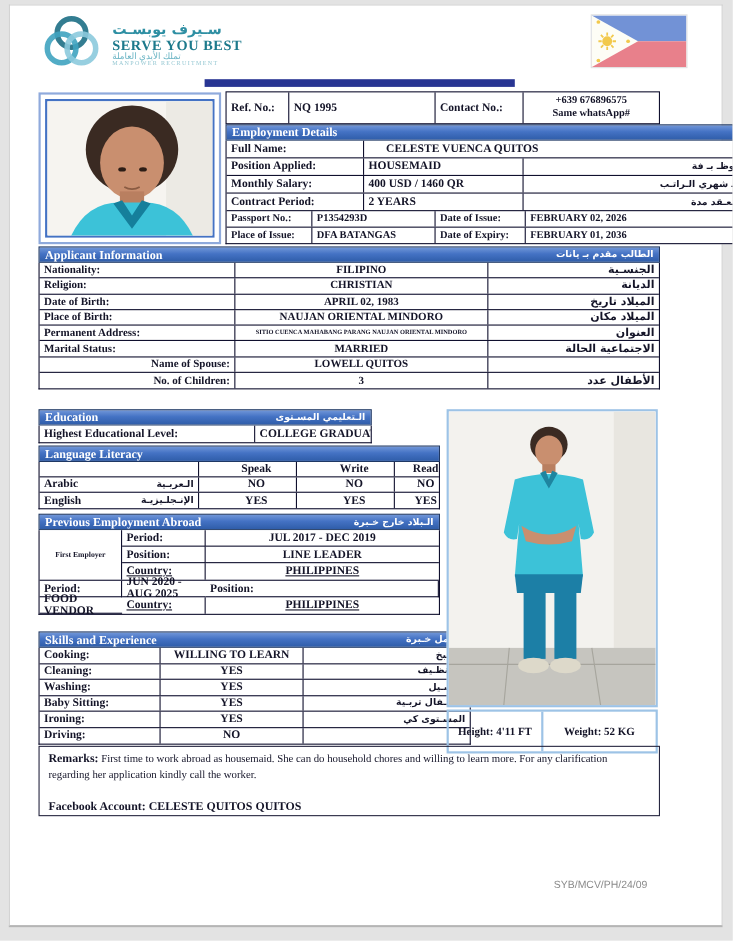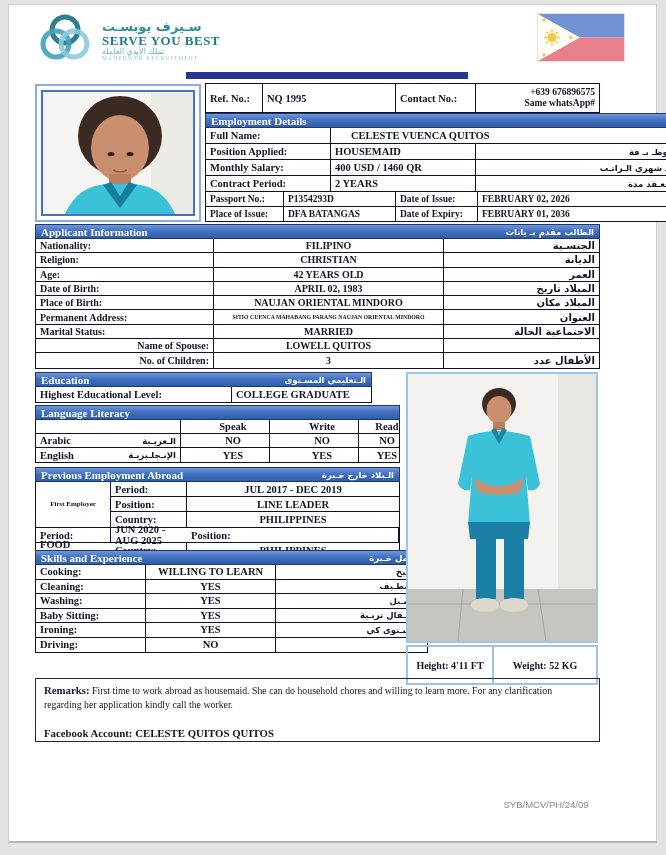--- a/index.html
+++ b/index.html
@@ -41,45 +41,45 @@
   .td:last-child { border-right:none; }
   .td.center { justify-content:center; }
   .td.right  { justify-content:flex-end; }
   .ar { font-family:"DejaVu Sans", sans-serif; font-size:8.5px; font-weight:bold; }
   
   .portrait { position:absolute; left:35px; top:84px; width:166px; height:138px;
     border:2px solid #8faadc; background:#fff; padding:4px; }
   .portrait-inner { width:100%; height:100%; border:2px solid #4472c4; overflow:hidden; }
   .ref-tbl { position:absolute; left:205px; top:83px; width:395px; border:1.2px solid #10102e; }
   .ref-tbl .tr { grid-template-columns:57px 133px 80px 1fr; height:28px; }
-  .contact-val { flex-direction:column; align-items:flex-end; justify-content:center; font-size:9.5px; line-height:1.2; }
+  .contact-val { flex-direction:column; align-items:center; justify-content:center; font-size:9.5px; line-height:1.2; }
   .emp { position:absolute; left:205px; top:113px; width:474px; }
   .emp .row-full { grid-template-columns:125px 1fr; height:16px;gap:16px; }
   .emp .row-3 { grid-template-columns:125px 145px 1fr; height:16px; }
   .emp .row-pp { grid-template-columns:78px 112px 82px 1fr; height:14.5px; }
   .emp .row-pp .td { font-size:9.5px; }
   .applicant { position:absolute; left:35px; top:224px; width:565px; }
   .applicant .tr { grid-template-columns:178px 230px 1fr; height:14.3px; }
   .applicant .td { font-size:10px; }
   .td-small { font-size:5.8px !important; }
-  .edu { position:absolute; left:35px; top:372px; width:337px; }
+  .edu { position:absolute; left:35px; top:372px; width:303px; }
   .edu .tr { grid-template-columns:196px 1fr; height:15px; }
   .lang { position:absolute; left:35px; top:405px; width:365px; }
   .lang .tr { grid-template-columns:145px 73px 73px 1fr; height:14px;gap:16px; }
   .lang-name { justify-content:space-between !important; }
   .prev { position:absolute; left:35px; top:467px; width:365px;border-radius:22px; }
   .emp-group { display:grid; grid-template-columns:75px 76px 1fr; grid-auto-rows:15px; border-bottom:1px solid #10102e; }
   .emp-group:last-child { border-bottom:none; }
   .emp-name { grid-row:span 3; border-right:1px solid #10102e; font-size:7px; font-weight:bold;
     display:flex; align-items:center; justify-content:center; text-align:center; line-height:1.25; }
   .gcell { border-right:1px solid #10102e; border-bottom:1px solid #10102e; padding:0 4px;
     font-size:10.5px; font-weight:bold; display:flex; align-items:center; }
-  .gcell.last { border-bottom:none; }
+  .gcell.last { border-bottom:none;text-decoration:underline; }
   .gval { border-right:none; justify-content:center; }
-  .skills { position:absolute; left:35px; top:550px; width:393px; }
+  .skills { position:absolute; left:35px; top:574px; width:393px; }
   .skills .tr { grid-template-columns:110px 130px 1fr; height:14.5px; }
   .fullbody { position:absolute; left:406px; top:372px; width:192px; height:271px;
     border:2px solid #9dc3e6; background:#fff; }
   .hw { position:absolute; left:406px; top:645px; width:192px; height:40px;
     border:2px solid #9dc3e6; display:grid; grid-template-columns:86px 1fr; }
   .hw div { display:flex; align-items:center; justify-content:center; font-size:10px; font-weight:bold; }
   .hw div:first-child { border-right:2px solid #9dc3e6; }
   .remarks { position:absolute; left:35px; top:678px; width:565px; height:64px;
     border:1.5px solid #262640; padding:4px 8px; font-size:9.8px; line-height:1.4; }
   .remarks b { font-size:10.8px; }
@@ -212,25 +212,20 @@
         <div class="td">Nationality:</div>
         <div class="td center">FILIPINO</div>
         <div class="td right ar">الجنسـية</div>
       </div>
       <div class="tr">
         <div class="td">Religion:</div>
         <div class="td center">CHRISTIAN</div>
         <div class="td right ar">الديانة</div>
       </div>
       <div class="tr">
-        <div class="td">Age:</div>
-        <div class="td center">42 YEARS OLD</div>
-        <div class="td right ar">العمر</div>
-      </div>
-      <div class="tr">
         <div class="td">Date of Birth:</div>
         <div class="td center">APRIL 02, 1983</div>
         <div class="td right ar">الميلاد تاريخ</div>
       </div>
       <div class="tr">
         <div class="td">Place of Birth:</div>
         <div class="td center">NAUJAN ORIENTAL MINDORO</div>
         <div class="td right ar">الميلاد مكان</div>
       </div>
       <div class="tr">

